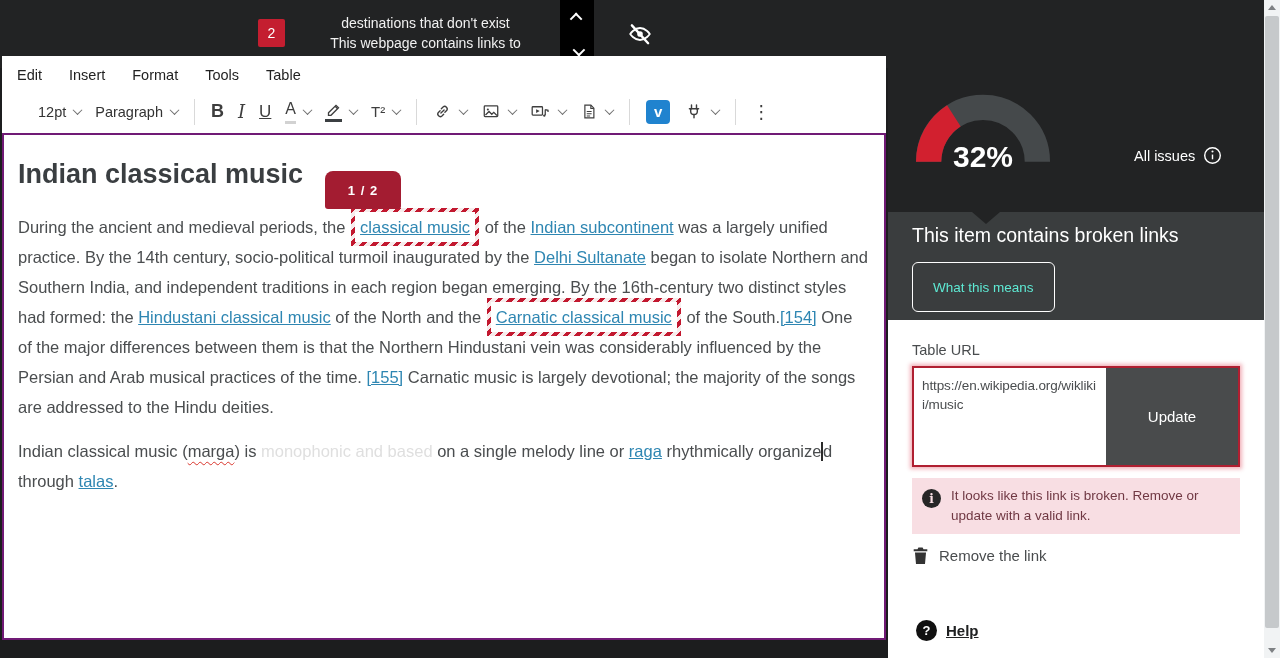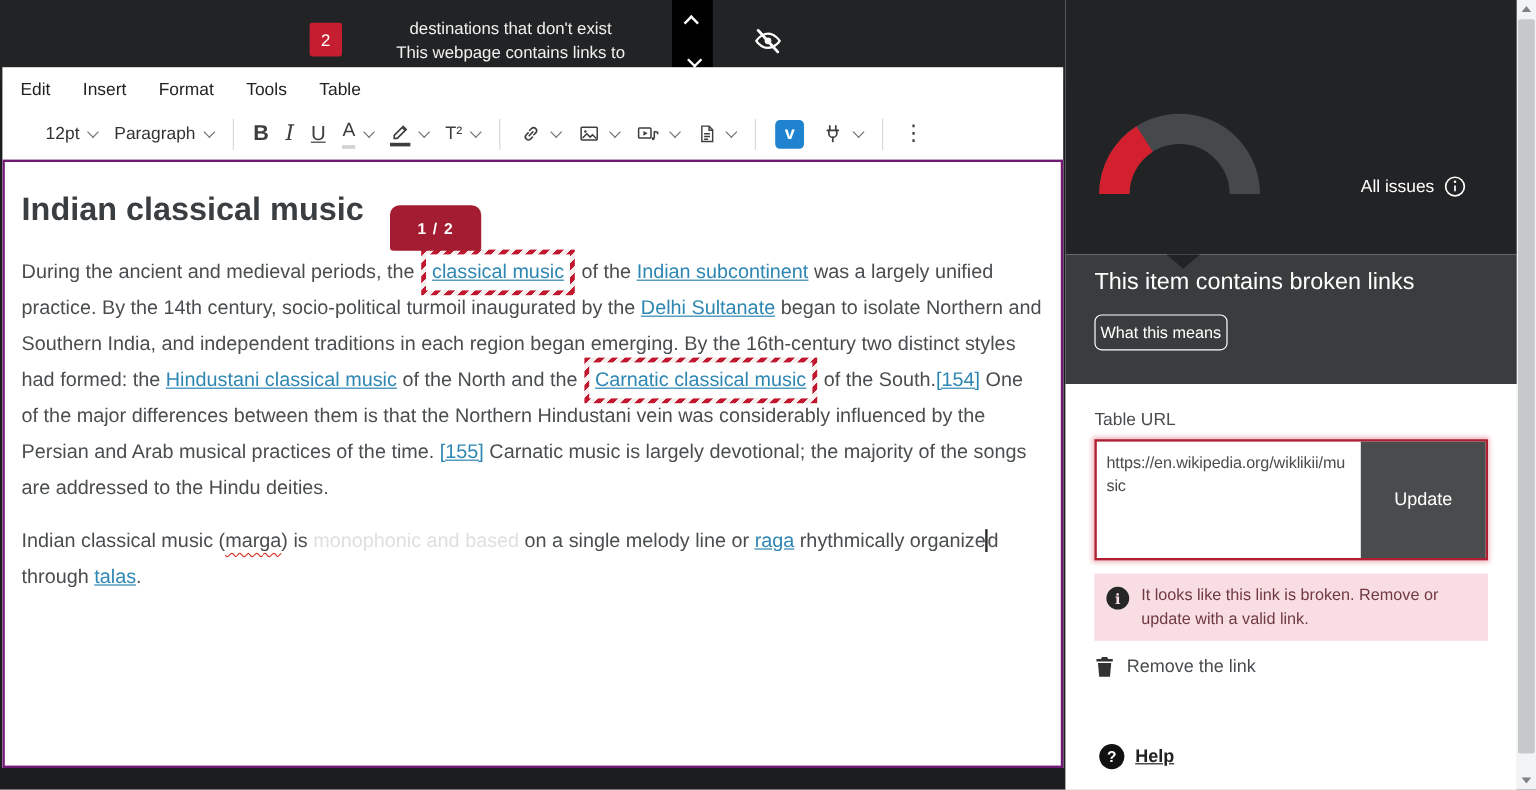--- a/index.html
+++ b/index.html
@@ -67,28 +67,28 @@
   .sec1 { position: absolute; left: 0; top: 0; width: 376px; height: 212px; background: #222324; }
   .notch { position: absolute; left: 84px; top: 212px; width: 0; height: 0; z-index: 2;
            border-left: 14px solid transparent; border-right: 14px solid transparent; border-top: 12px solid #222324; }
   .gauge { position: absolute; left: 20px; top: 86px; }
   .score { position: absolute; left: 20px; top: 140px; width: 150px; text-align: center;
            color: #fff; font-size: 30px; font-weight: 700; }
   .all-issues { position: absolute; left: 246px; top: 146px; display: flex; align-items: center; gap: 8px;
                 color: #fff; font-size: 14.5px; cursor: pointer; }
   .sec2 { position: absolute; left: 0; top: 212px; width: 376px; height: 108px; background: #3a3d3e; }
   .issue-title { position: absolute; left: 24px; top: 12px; color: #fff; font-size: 19.5px; font-weight: 500; }
-  .wtm-btn { position: absolute; left: 24px; top: 50px; height: 30px; padding: 0 4px; background: transparent;
-             border: 1px solid #fff; border-radius: 6px; color: #ffffff; font-size: 13.5px; cursor: pointer;
+  .wtm-btn { position: absolute; left: 24px; top: 50px; height: 50px; padding: 0 20px; background: transparent;
+             border: 1px solid #fff; border-radius: 6px; color: #5eead4; font-size: 13.5px; cursor: pointer;
              font-family: inherit; }
   .sec3 { position: absolute; left: 0; top: 320px; width: 376px; height: 338px; background: #fff; }
   .url-label { position: absolute; left: 24px; top: 22px; font-size: 14.5px; color: #494c4e; }
   .url-combo { position: absolute; left: 24px; top: 46px; width: 328px; height: 101px; display: flex;
                border: 2px solid #b01f31; box-shadow: 0 0 4px 2px rgba(220,60,80,0.4); background: #fff; }
-  .url-text { width: 220px; padding: 8px 8px; font-size: 13.5px; line-height: 19px; color: #4a4d4f;
+  .url-text { width: 192px; padding: 8px 8px; font-size: 13.5px; line-height: 19px; color: #4a4d4f;
               word-break: break-all; letter-spacing: -0.1px; }
   .update-btn { flex: 1; background: #494b4c; color: #fff; font-size: 15px; display: flex;
                 align-items: center; justify-content: center; cursor: pointer; }
   .warnbox { position: absolute; left: 24px; top: 158px; width: 328px; min-height: 53px; background: #f8dee3;
              display: flex; gap: 10px; padding: 8px 10px; align-items: flex-start; }
   .warn-ico { flex: none; width: 19px; height: 19px; border-radius: 50%; background: #262626; color: #f8dee3;
               font-size: 12px; font-weight: 700; display: flex; align-items: center; justify-content: center;
               margin-top: 3px; font-family: "DejaVu Serif", serif; }
   .warn-text { font-size: 13.5px; line-height: 20px; color: #703843; }
   .remove-row { position: absolute; left: 24px; top: 226px; display: flex; align-items: center; gap: 10px; cursor: pointer; }
@@ -240,20 +240,21 @@
       </div>
   </div>
 </div>
 
 <div class="panel">
   <div class="sec1">
     <svg class="gauge icon" width="150" height="84" viewBox="0 0 160 88">
       <path d="M 22 80 A 58 58 0 0 1 138 80" fill="none" stroke="#45494b" stroke-width="27"></path>
       <path d="M 22 80 A 58 58 0 0 1 138 80" fill="none" stroke="#d2202f" stroke-width="27" pathLength="100" stroke-dasharray="32 100"></path>
     </svg>
+    <div class="score">32%</div>
     <div class="all-issues">
       <span>All issues</span>
       <svg class="icon" width="19" height="19" viewBox="0 0 20 20" fill="none" stroke="#fff" stroke-width="1.5">
         <circle cx="10" cy="10" r="8.2"></circle>
           <line x1="10" y1="9" x2="10" y2="14"></line>
           <circle cx="10" cy="5.8" r="1.1" fill="#fff" stroke="none"></circle>
       </svg>
     </div>
     <div class="notch"></div>
   </div>

